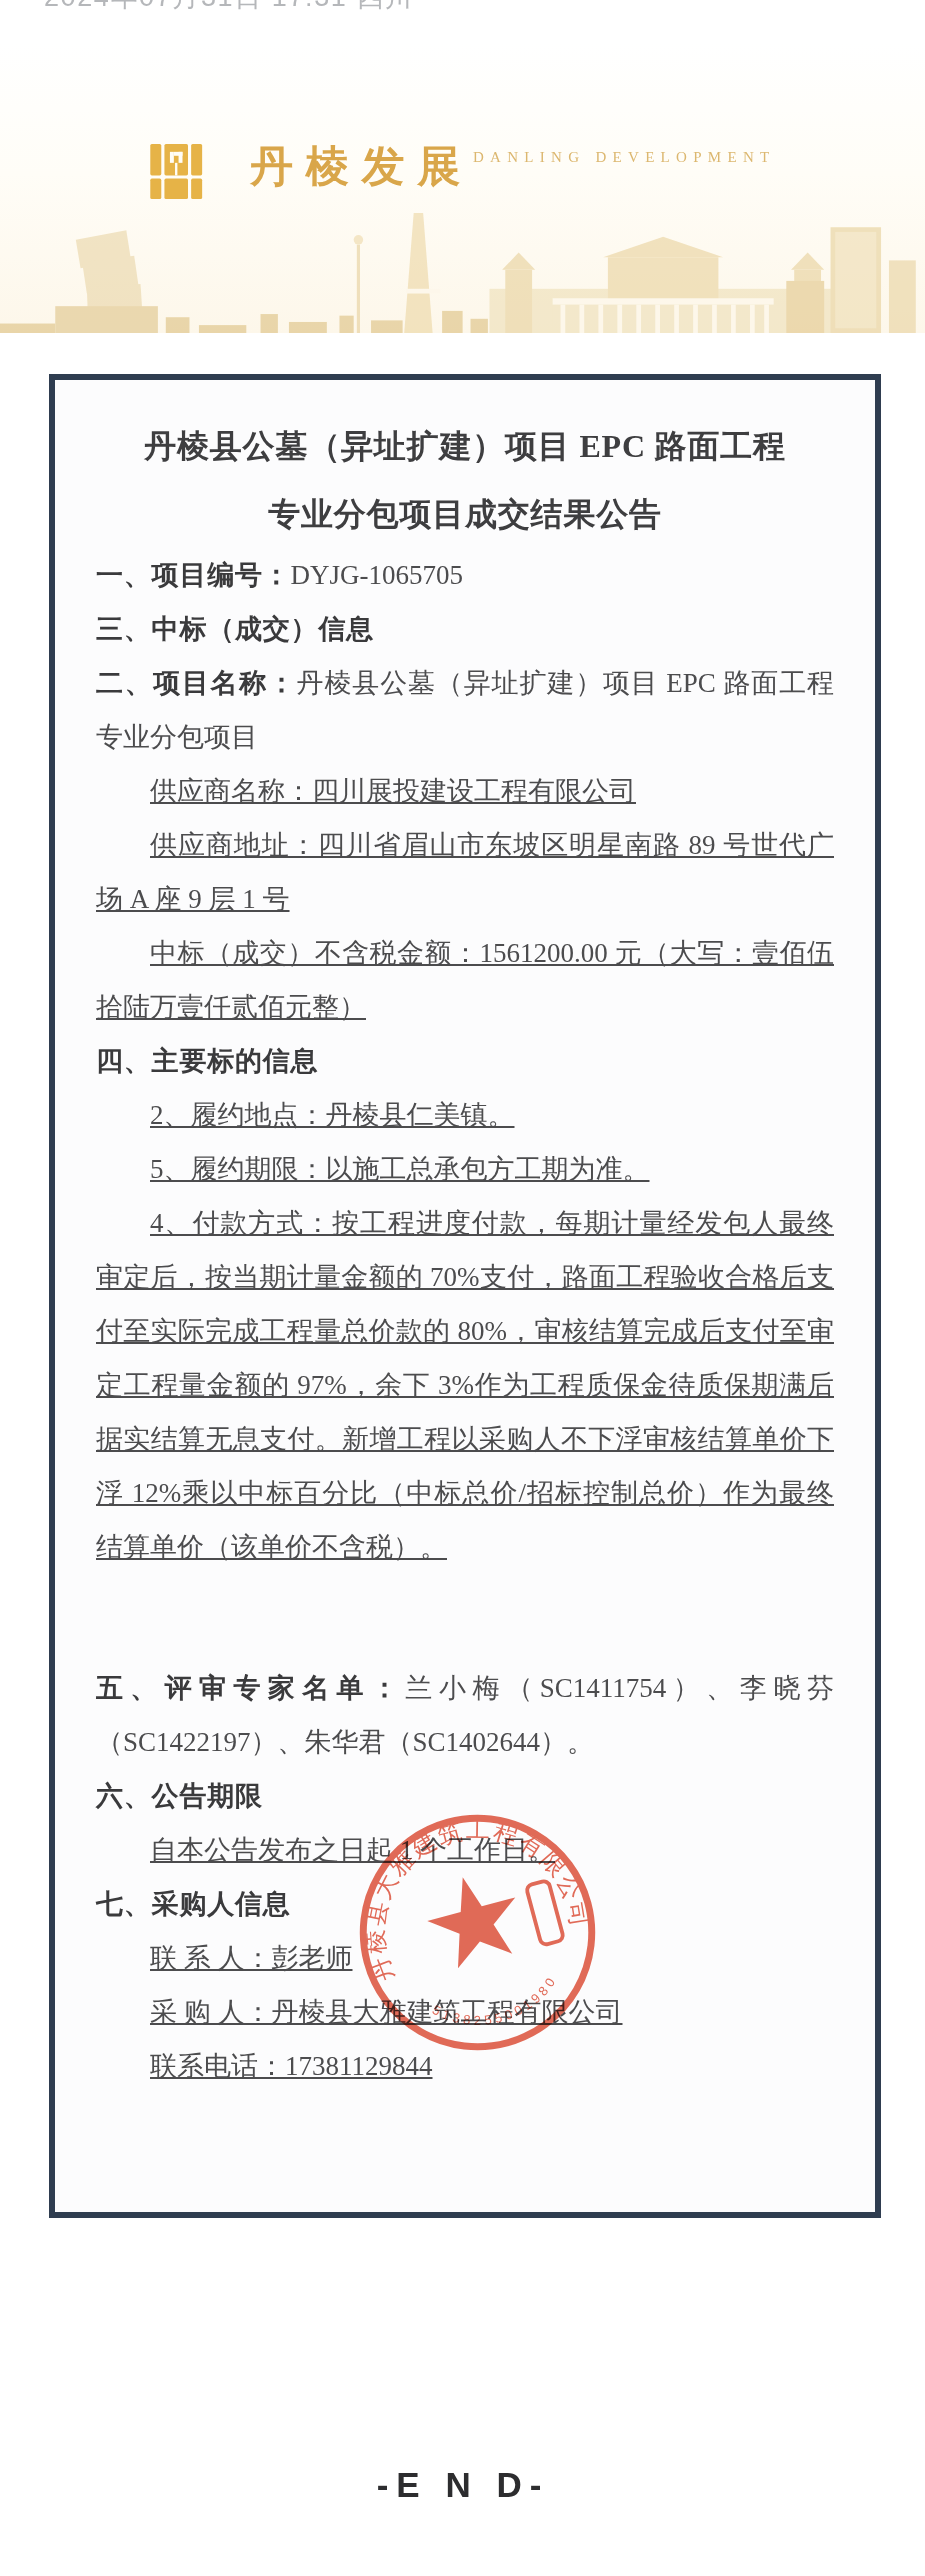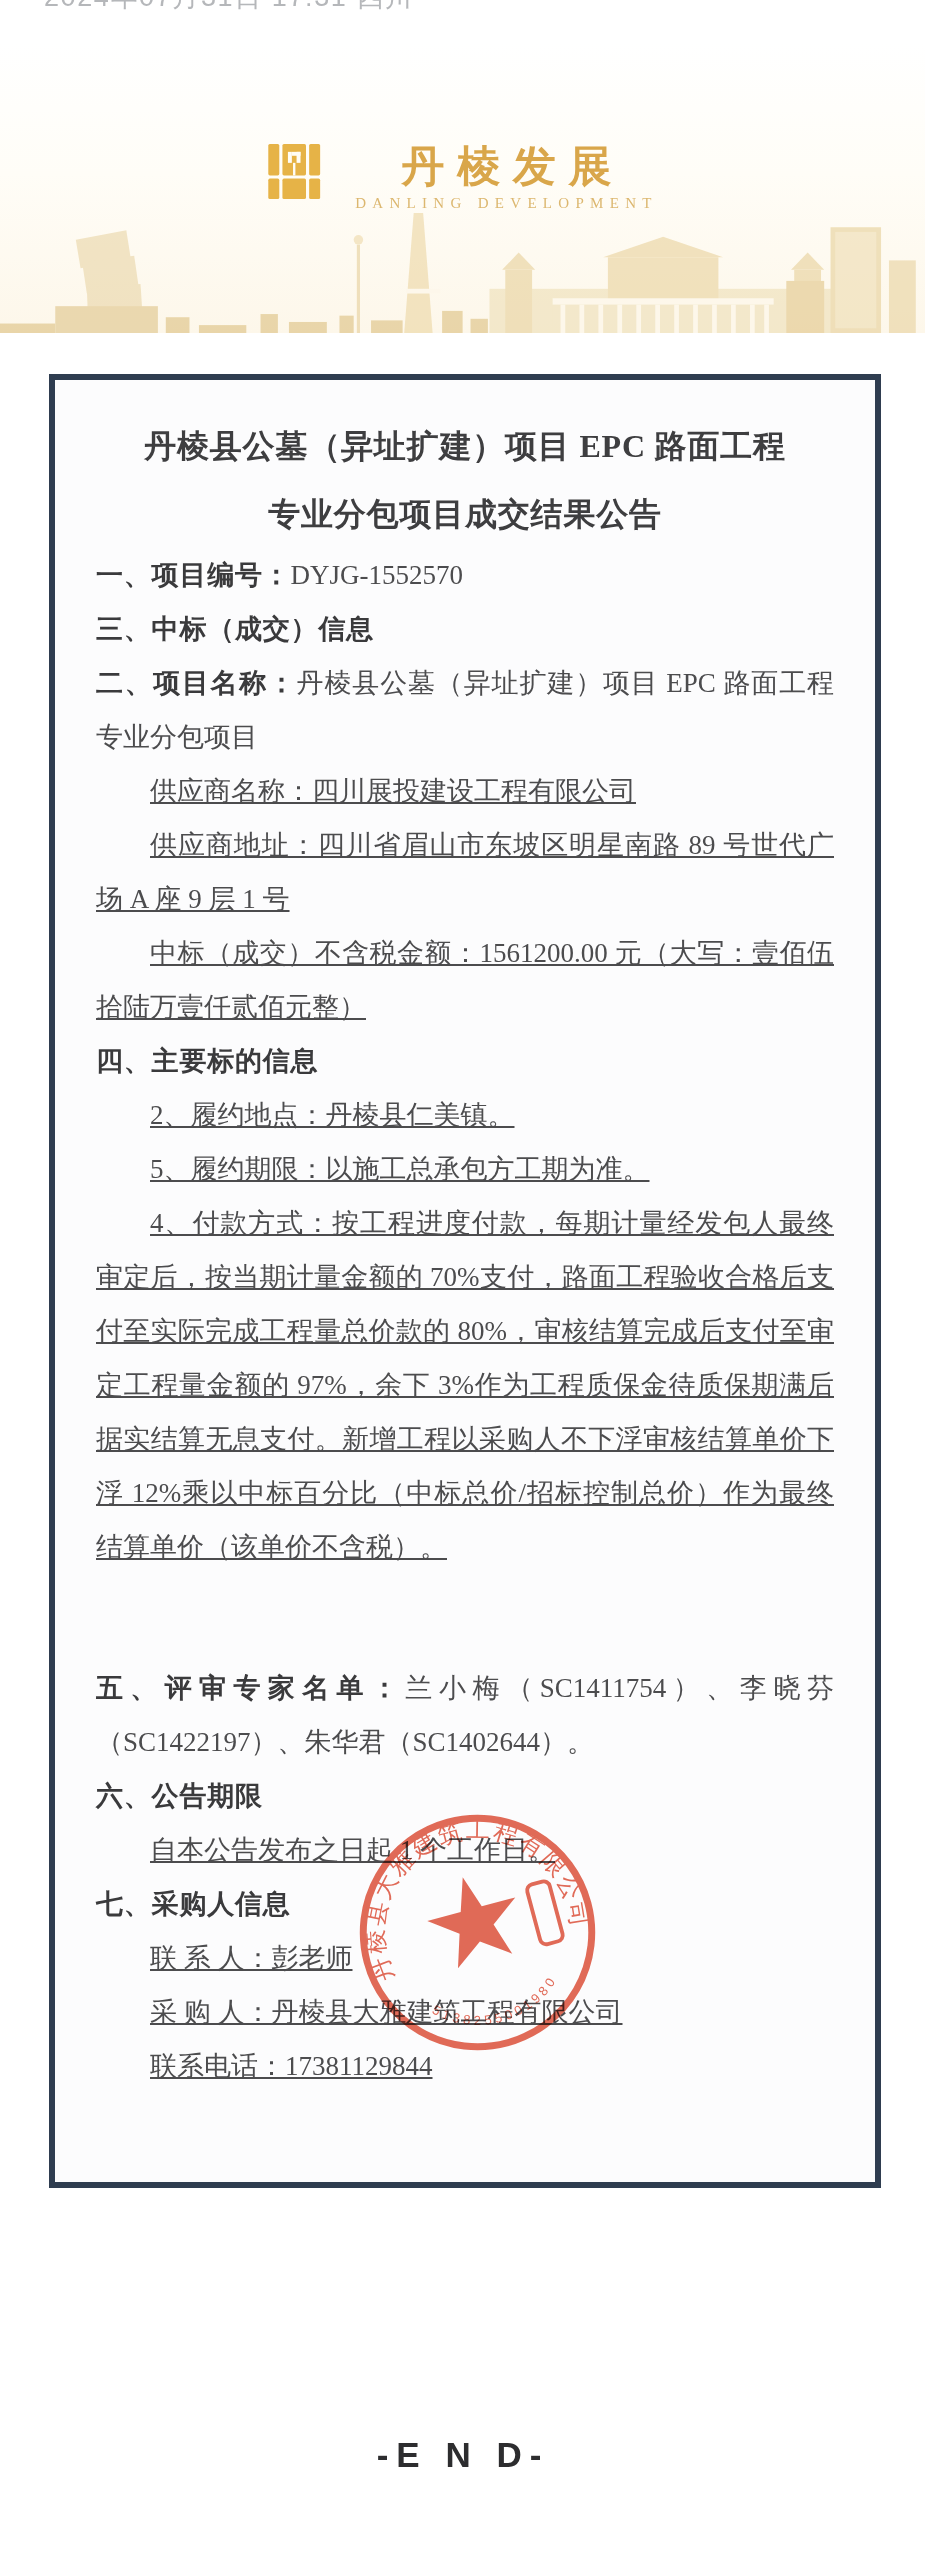--- a/index.html
+++ b/index.html
@@ -21,39 +21,39 @@
   .banner{
     margin-top:27px;height:290px;position:relative;
     background:linear-gradient(180deg,#ffffff 0%,#fffdf7 45%,#fdf7ea 100%);
     overflow:hidden;
   }
   .brand-row{
     position:absolute;left:0;right:0;top:101px;
     display:flex;align-items:flex-start;justify-content:center;gap:33px;
   }
   .brand-mark{width:54px;height:55px;flex:0 0 auto;}
-  .brand-text{display:flex;flex-direction:column;align-items:center;}
+  .brand-text{display:flex;flex-direction:row;align-items:flex-start;}
   .brand-cn{
     font-family:"Liberation Serif","DejaVu Serif",serif;
     font-size:43px;line-height:46px;font-weight:700;color:#d9a64a;
     letter-spacing:12.7px;text-indent:12.7px;white-space:nowrap;
   }
   .brand-en{
     margin-top:5px;
     font-family:"Liberation Serif","DejaVu Serif",serif;
     font-size:15px;color:#dcb76f;letter-spacing:6.3px;white-space:nowrap;
   }
   .skyline{position:absolute;left:0;right:0;bottom:0;height:120px;}
   
   .doc-box{
     position:relative;
     margin:41px 45px 0 49px;
     border:6.3px solid #2f3d50;
     background:#fcfcfd;
-    padding:32px 41px 89px 41px;
+    padding:32px 41px 119px 41px;
     box-sizing:border-box;
   }
   .doc-title{
     font-size:32px;font-weight:700;color:#3e3e40;
     line-height:68px;text-align:center;letter-spacing:0.8px;
   }
   .para{
     font-size:27px;line-height:54px;color:#4c4c4e;
     text-align:justify;margin:0;
   }
@@ -166,21 +166,21 @@
     </g>
   </svg>
 </div>
 
 <div class="doc-box">
   <div class="doc-title">
     <div>丹棱县公墓（异址扩建）项目 EPC 路面工程</div>
     <div>专业分包项目成交结果公告</div>
   </div>
 
-  <p class="para"><span class="lbl">一、项目编号：</span><span>DYJG-1552570</span></p>
+  <p class="para"><span class="lbl">一、项目编号：</span><span>DYJG-1065705</span></p>
   <p class="para"><span class="lbl">三、中标（成交）信息</span></p>
   <p class="para"><span class="lbl">二、项目名称：</span><span>丹棱县公墓（异址扩建）项目 EPC 路面工程专业分包项目</span></p>
   <p class="para p-indent"><span>供应商名称：四川展投建设工程有限公司</span></p>
   <p class="para p-indent"><span>供应商地址：四川省眉山市东坡区明星南路 89 号世代广场 A 座 9 层 1 号</span></p>
   <p class="para p-indent"><span>中标（成交）不含税金额：1561200.00 元（大写：壹佰伍拾陆万壹仟贰佰元整）</span></p>
   <p class="para"><span class="lbl">四、主要标的信息</span></p>
   <p class="para p-indent"><span>2、履约地点：丹棱县仁美镇。</span></p>
   <p class="para p-indent"><span>5、履约期限：以施工总承包方工期为准。</span></p>
   <p class="para p-indent"><span>4、付款方式：按工程进度付款，每期计量经发包人最终审定后，按当期计量金额的 70%支付，路面工程验收合格后支付至实际完成工程量总价款的 80%，审核结算完成后支付至审定工程量金额的 97%，余下 3%作为工程质保金待质保期满后据实结算无息支付。新增工程以采购人不下浮审核结算单价下浮 12%乘以中标百分比（中标总价/招标控制总价）作为最终结算单价（该单价不含税）。</span></p>
   <p class="para gap-top"><span class="lbl">五、评审专家名单：</span><span>兰小梅（SC1411754）、李晓芬（SC1422197）、朱华君（SC1402644）。</span></p>

